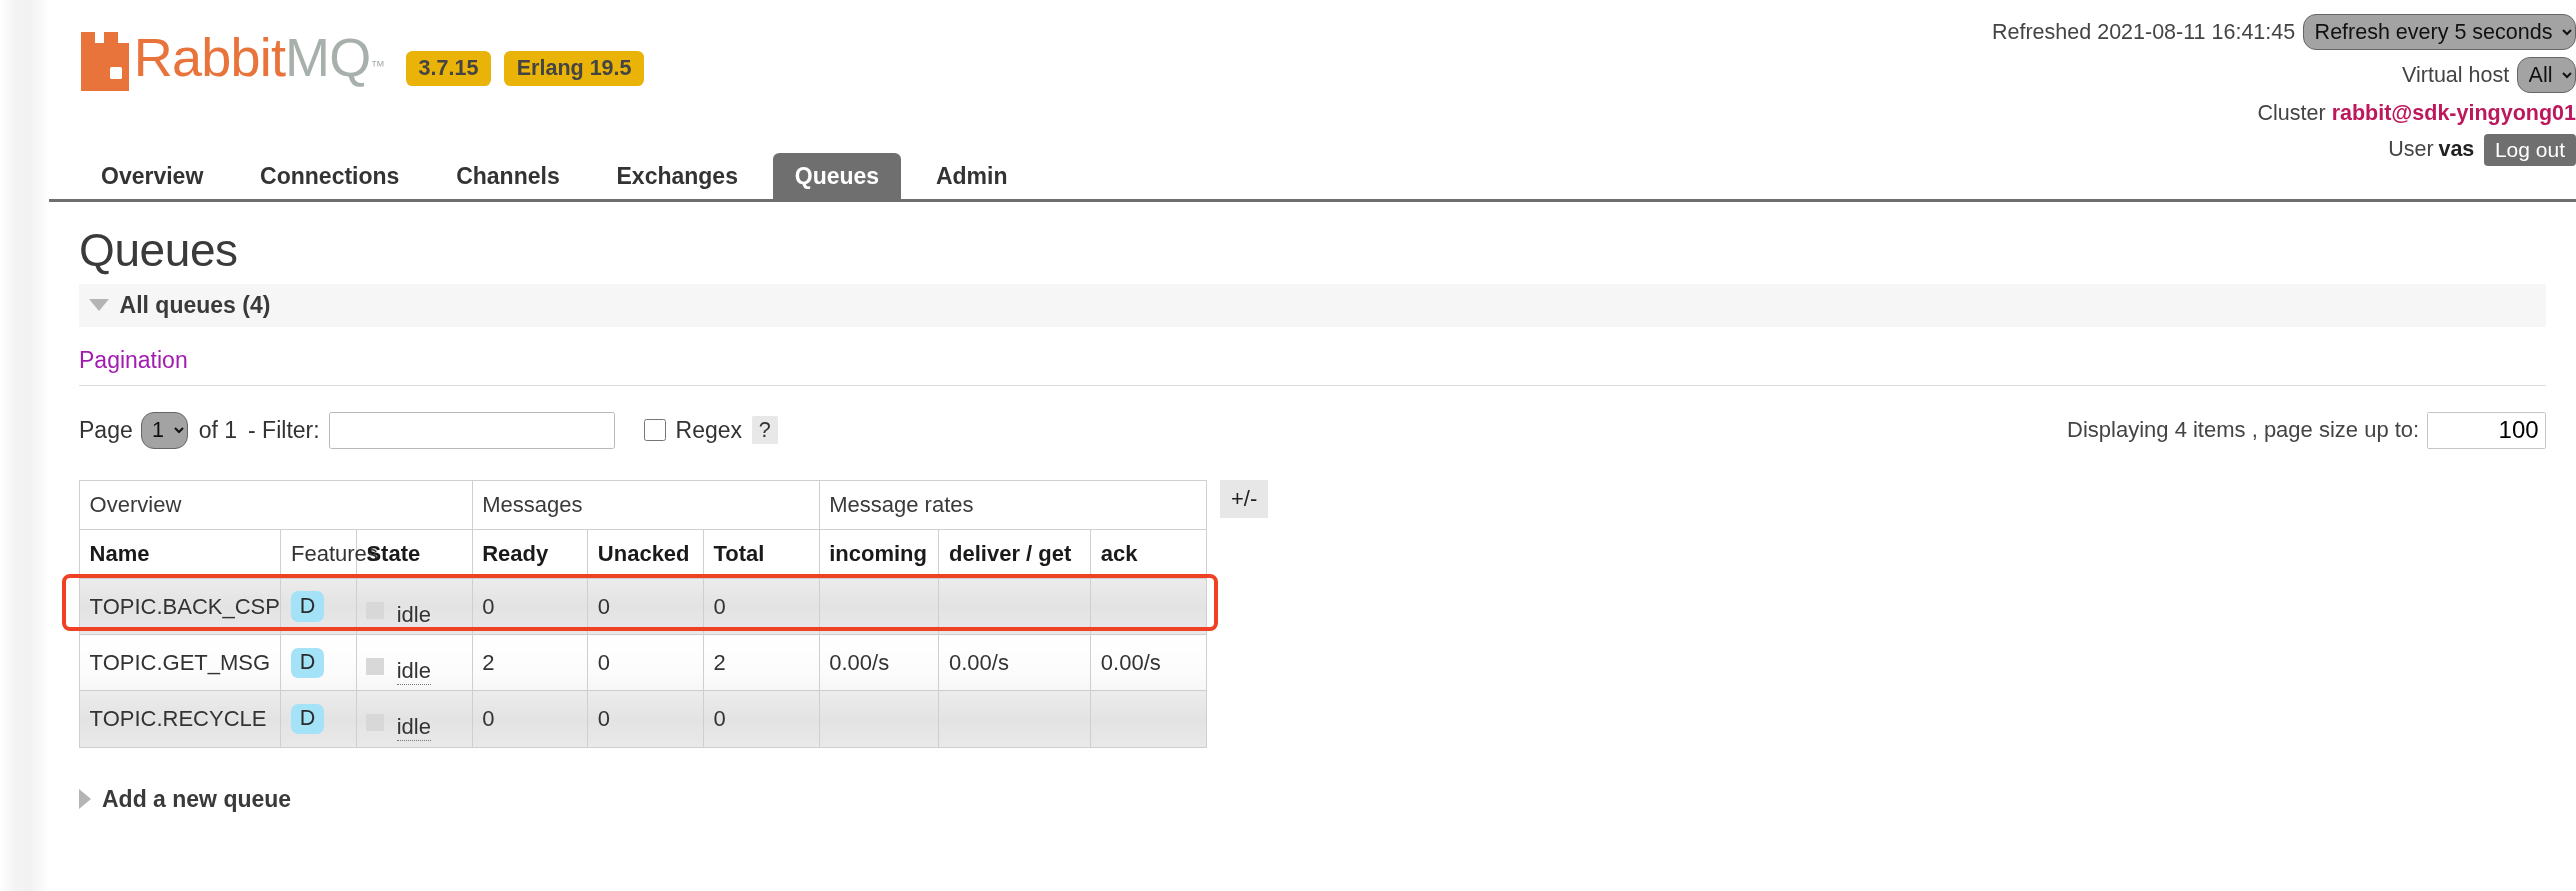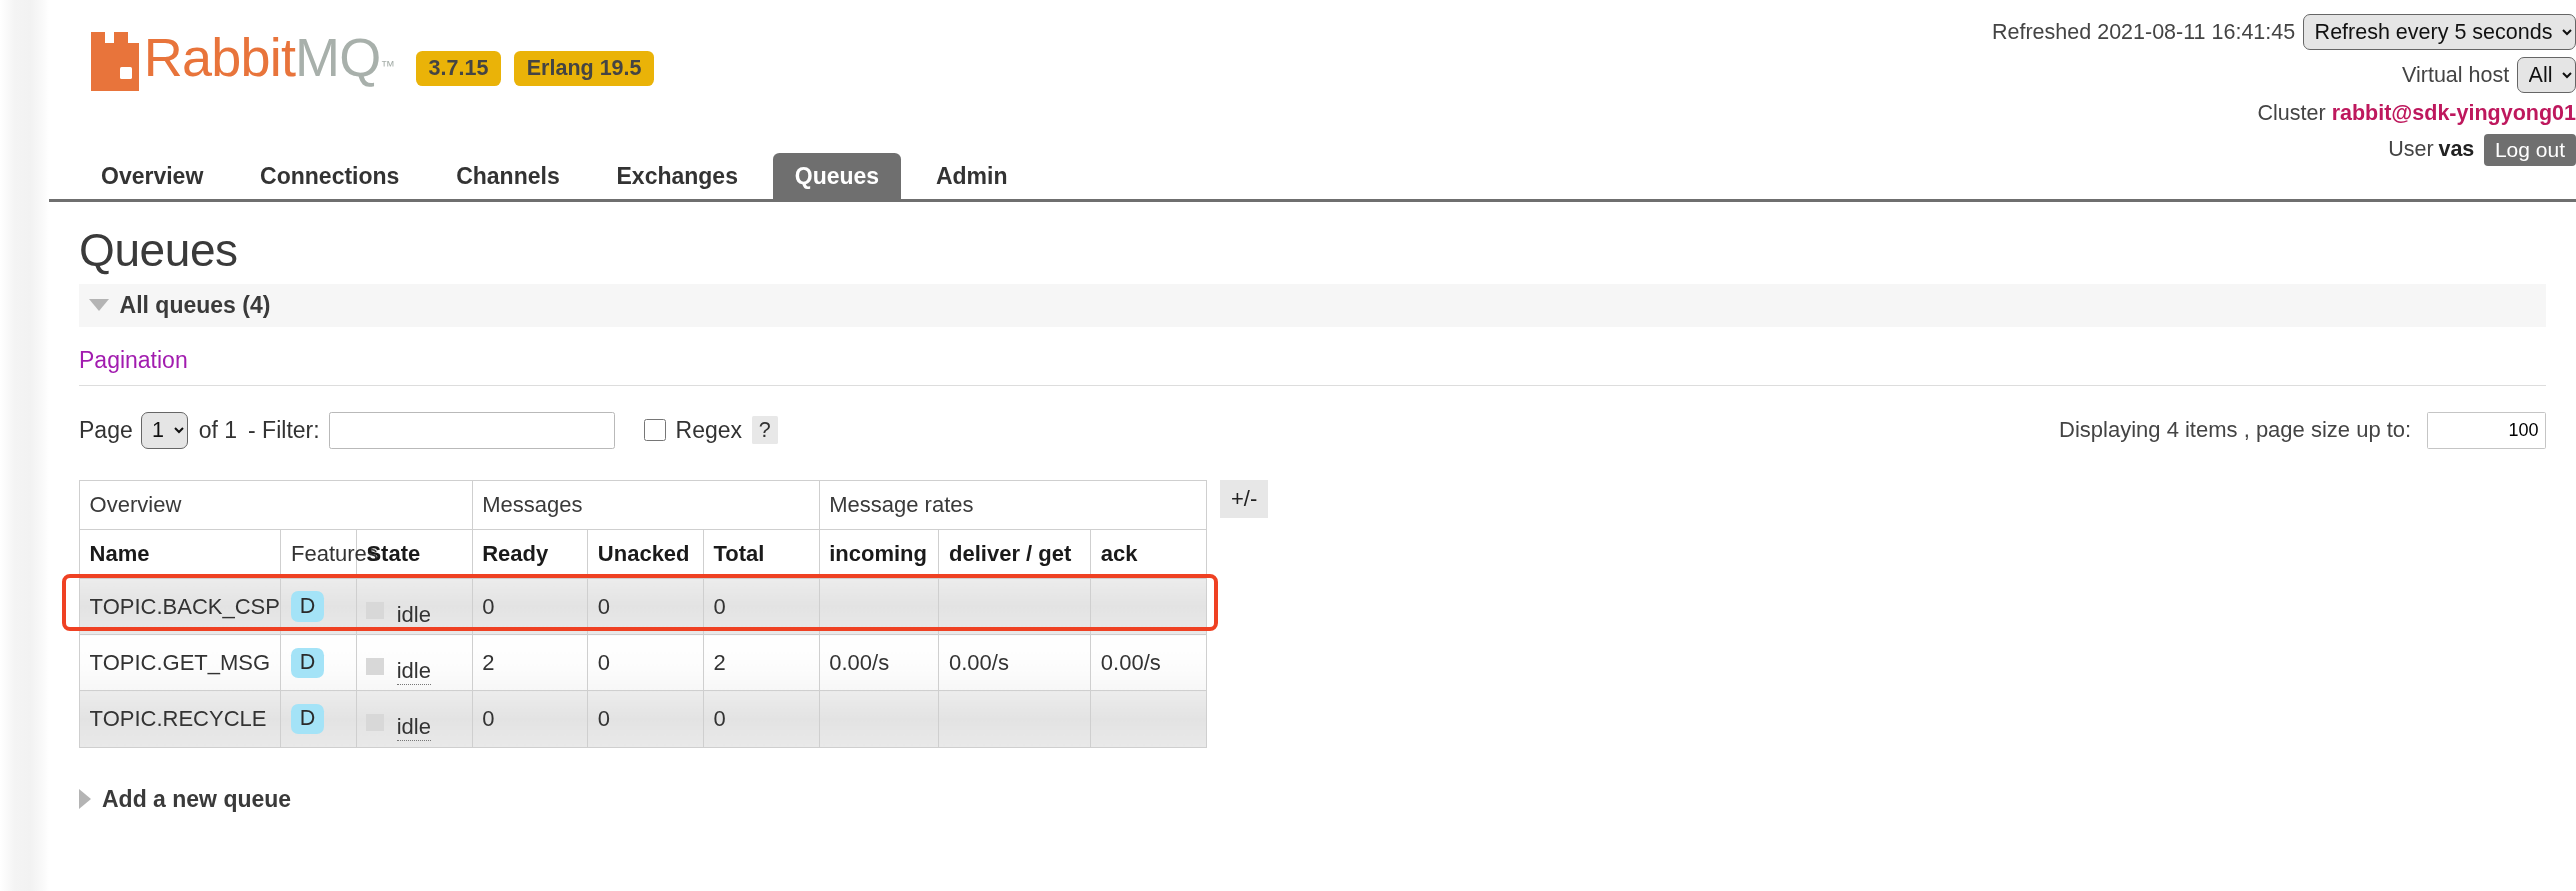--- a/index.html
+++ b/index.html
@@ -32,21 +32,21 @@
     padding: 0;
   }
 
   
   #header {
     position: relative;
     height: 147px;
   }
   .logo-block {
     position: absolute;
-    left: 42px;
+    left: 32px;
     top: 29px;
     display: flex;
     align-items: center;
   }
   .logo-mark {
     width: 48px;
     height: 59px;
     position: relative;
     margin-right: 4.8px;
   }
@@ -120,23 +120,23 @@
     align-items: center;
     justify-content: flex-end;
     margin-bottom: 7.2px;
     white-space: nowrap;
   }
   .hr-line .lbl { margin-right: 8px; color: #444; }
   select.ui-select {
     font-family: "Liberation Sans", sans-serif;
     font-size: 21.5px;
     color: #111;
-    background: #e5e5e5;
+    background: #a3a3a3;
     border: 0.8px solid #666666;
-    border-radius: 7px;
+    border-radius: 13px;
     padding: 2.4px 6.4px;
     height: 36px;
   }
   .cluster-line { margin-bottom: 8px; white-space: nowrap; }
   .cluster-line b { color: #be185d; }
   .user-line { display: flex; align-items: center; justify-content: flex-end; white-space: nowrap; }
   .user-line b { color: #222; margin: 0 9.6px 0 4.8px; }
   .logout-btn {
     background: #6f6f6f;
     color: #ffffff;
@@ -275,26 +275,26 @@
     display: flex;
     align-items: center;
     font-size: 22px;
     color: #444444;
     white-space: nowrap;
   }
   input.pagesize-input {
     width: 104px;
     height: 35px;
     font-family: "Liberation Sans", sans-serif;
-    font-size: 18px;
+    font-size: 24px;
     text-align: right;
     border: 0.8px solid #c5c5c5;
     border-radius: 1.6px;
     padding: 0 6.4px;
-    margin-left: 16px;
+    margin-left: 8px;
     background: #ffffff;
   }
 
   
   .table-wrap {
     position: relative;
     width: 1128px;
   }
   table.queues {
     border-collapse: collapse;

